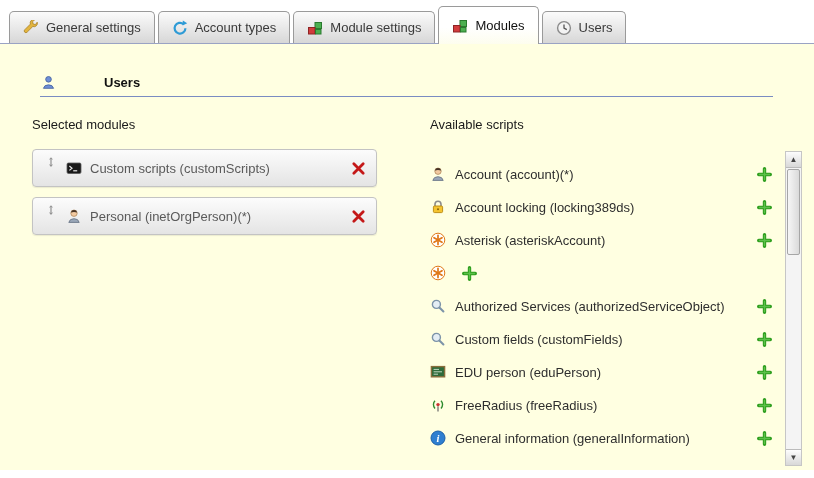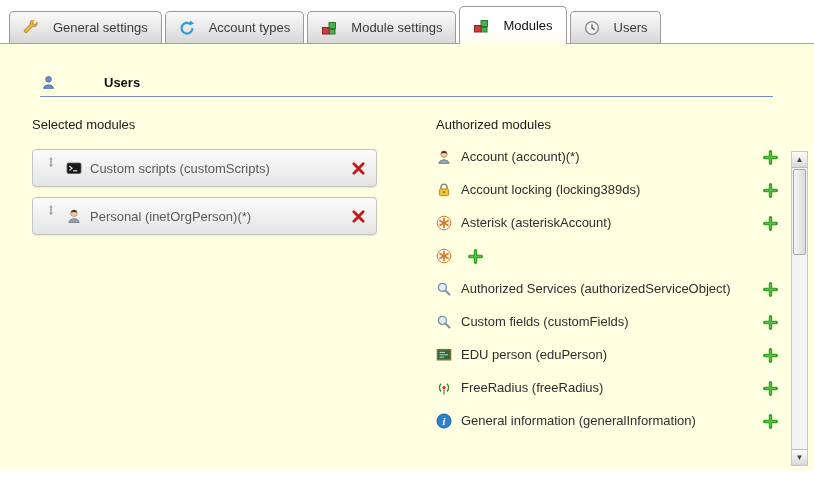--- a/index.html
+++ b/index.html
@@ -3,54 +3,54 @@
 <meta charset="utf-8">
 <style>
   html,body{margin:0;padding:0;background:#fff;}
   .canvas{position:relative;width:814px;height:478px;background:#ffffff;overflow:hidden;
           font-family:"Liberation Sans",sans-serif;font-size:13px;color:#333;}
 
   
   .tabbar{position:absolute;top:0;left:0;right:0;height:44px;background:#fff;
           display:flex;align-items:flex-end;padding-left:9px;box-sizing:border-box;
           border-bottom:1px solid #9aa3c4;}
-  .tab{display:flex;align-items:center;gap:14px;height:31px;padding:0 13px;margin-right:3px;
+  .tab{display:flex;align-items:center;gap:7px;height:31px;padding:0 13px;margin-right:3px;
        background:linear-gradient(#fbfbfb,#d7d7d7);border:1px solid #9a9a9a;border-bottom:none;
        border-radius:5px 5px 0 0;color:#3a3a3a;cursor:pointer;white-space:nowrap;}
   .tab.active{height:37px;background:linear-gradient(#ffffff 55%,#fdfdee);color:#111;
        margin-bottom:-1px;z-index:2;}
   .icon{display:inline-flex;width:16px;height:16px;align-items:center;justify-content:center;flex:0 0 auto;}
   .icon svg{display:block;}
 
   
   .content{position:absolute;top:44px;left:0;width:814px;height:426px;background:#ffffe1;box-sizing:border-box;}
   .section-head{margin:30px 0 0 40px;width:733px;display:flex;align-items:center;gap:8px;
                 padding-bottom:6px;border-bottom:1px solid #7a8cc2;}
   .section-title{font-weight:bold;color:#101010;padding-left:40px;}
 
-  .columns{display:flex;margin:20px 6px 0 32px;gap:43px;}
+  .columns{display:flex;margin:20px 12px 0 32px;gap:43px;}
   .col-left{width:376px;}
   .col-right{width:372px;}
   .col-heading{color:#1a1a1a;margin-bottom:17px;}
 
   
   .sel-row{width:345px;height:38px;box-sizing:border-box;margin-bottom:10px;
            border:1px solid #c3c3c3;border-radius:4px;
            background:linear-gradient(#fcfcfc,#e4e4e4);
            display:flex;align-items:center;padding:0 10px;
            box-shadow:0 1px 1px rgba(0,0,0,.08);cursor:move;}
   .sel-row .drag{margin-right:7px;align-self:flex-start;margin-top:4px;}
   .sel-row .mod-icon{margin-right:8px;}
   .sel-label{flex:1;color:#5a5a5a;}
   .del-btn{cursor:pointer;}
 
   
   .avail-wrap{position:relative;width:372px;height:317px;}
   .avail-list{margin-right:30px;}
-  .avail-row{display:flex;align-items:flex-start;height:33px;}
+  .avail-row{display:flex;align-items:flex-end;height:33px;}
   .avail-row .mod-icon{margin-right:9px;}
   .avail-label{flex:1;color:#2e2e2e;}
   .add-btn{cursor:pointer;margin-left:6px;}
 
   
   .scrollbar{position:absolute;right:0;top:2px;bottom:0;width:17px;background:#f4f4f4;
              border:1px solid #c6c6c6;box-sizing:border-box;}
   .sb-btn{position:absolute;left:0;right:0;height:15px;display:flex;align-items:center;justify-content:center;
           font-size:8px;color:#444;background:linear-gradient(#fdfdfd,#d8d8d8);cursor:pointer;}
   .sb-btn.up{top:0;border-bottom:1px solid #bbb;}
@@ -170,21 +170,21 @@
               <span class="icon del-btn">
                 <svg viewBox="0 0 16 16" width="15" height="15">
                   <path d="M3 3 L13 13 M13 3 L3 13" stroke="#c41818" stroke-width="3" stroke-linecap="round"></path>
                 </svg>
               </span>
             </div>
           </div>
       </div>
 
       <div class="col-right">
-        <div class="col-heading">Authorized modules</div>
+        <div class="col-heading">Available scripts</div>
         <div class="avail-wrap">
           <div class="avail-list" id="available-list">
               <div class="avail-row">
                 <span class="icon mod-icon">
                   <svg viewBox="0 0 16 16" width="16" height="16">
                     <path d="M2.8 14.4a5.3 4.6 0 0 1 10.4 0z" fill="#9aa7b8" stroke="#6b7788" stroke-width=".9"></path>
                     <circle cx="8" cy="5.2" r="3.2" fill="#f2c9a0" stroke="#b08a5e" stroke-width=".8"></circle>
                     <path d="M4.8 4.4a3.3 3.3 0 0 1 6.4 0 6.5 2.8 0 0 0-6.4 0z" fill="#463325"></path>
                   </svg>
                 </span>

